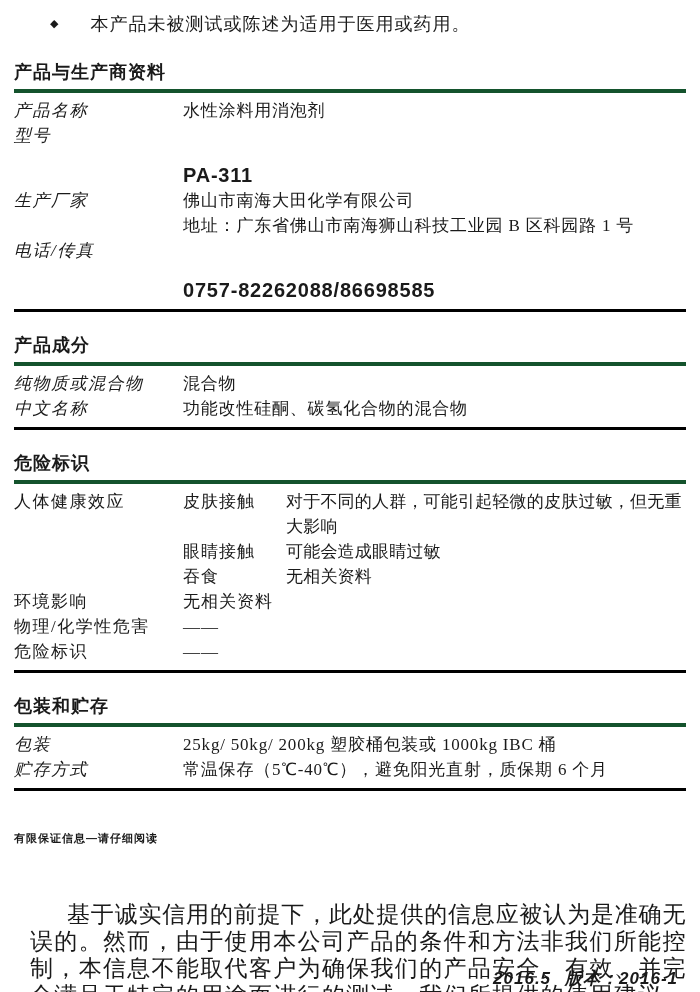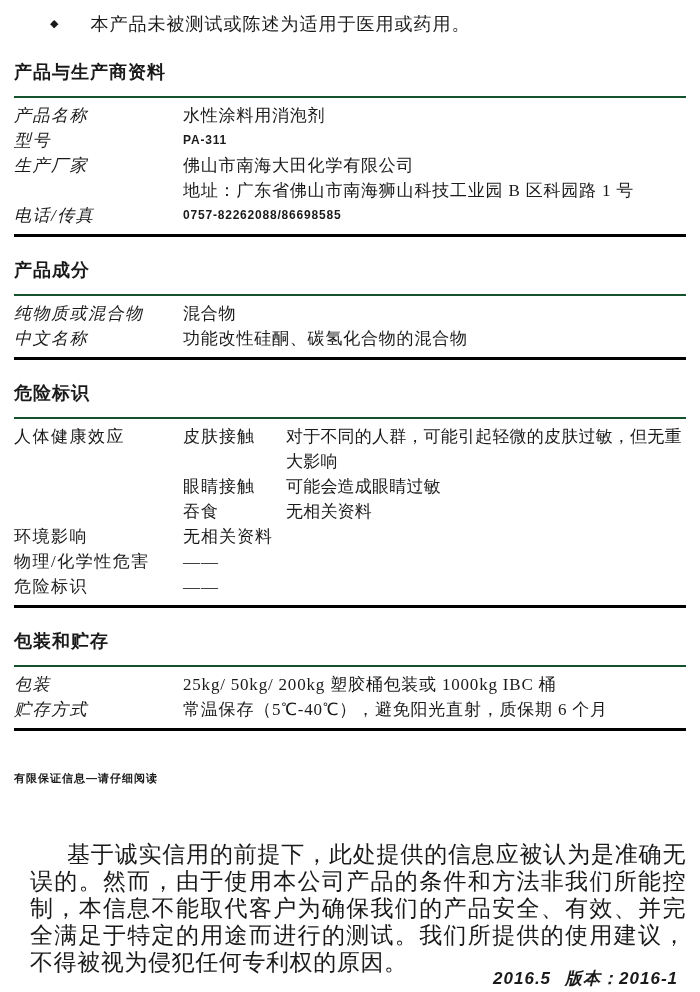--- a/index.html
+++ b/index.html
@@ -36,22 +36,22 @@
     font-family: "DejaVu Sans", sans-serif;
   }
 
   
   .section-title {
     font-family: Liberation Serif, serif;
     font-weight: 700;
     font-size: 18px;
     letter-spacing: 1px;
     line-height: 21px;
-    padding-bottom: 13px;
-    border-bottom: 2px solid #14532d;
+    padding-bottom: 6px;
+    border-bottom: 4px solid #14532d;
   }
   .section-title.mt1 { margin-top: 27px; }
   .section-title.mt  { margin-top: 23px; }
 
   .section-body {
     padding: 5px 0 6px 0;
     border-bottom: 3px solid #000;
   }
 
   
@@ -64,22 +64,23 @@
   .row .label {
     font-style: italic;
     letter-spacing: 1.5px;
   }
   .row .value {
     letter-spacing: 0.8px;
   }
   .val-latin {
     font-family: "Liberation Sans", sans-serif;
     font-weight: 600;
-    font-size: 12px;
+    font-size: 20px;
     letter-spacing: 0;
+    margin-top: 40px;
   }
 
   
   .row3 {
     display: grid;
     grid-template-columns: 169px 103px 1fr;
     line-height: 25px;
     font-size: 17px;
   }
   .row3 .label {

